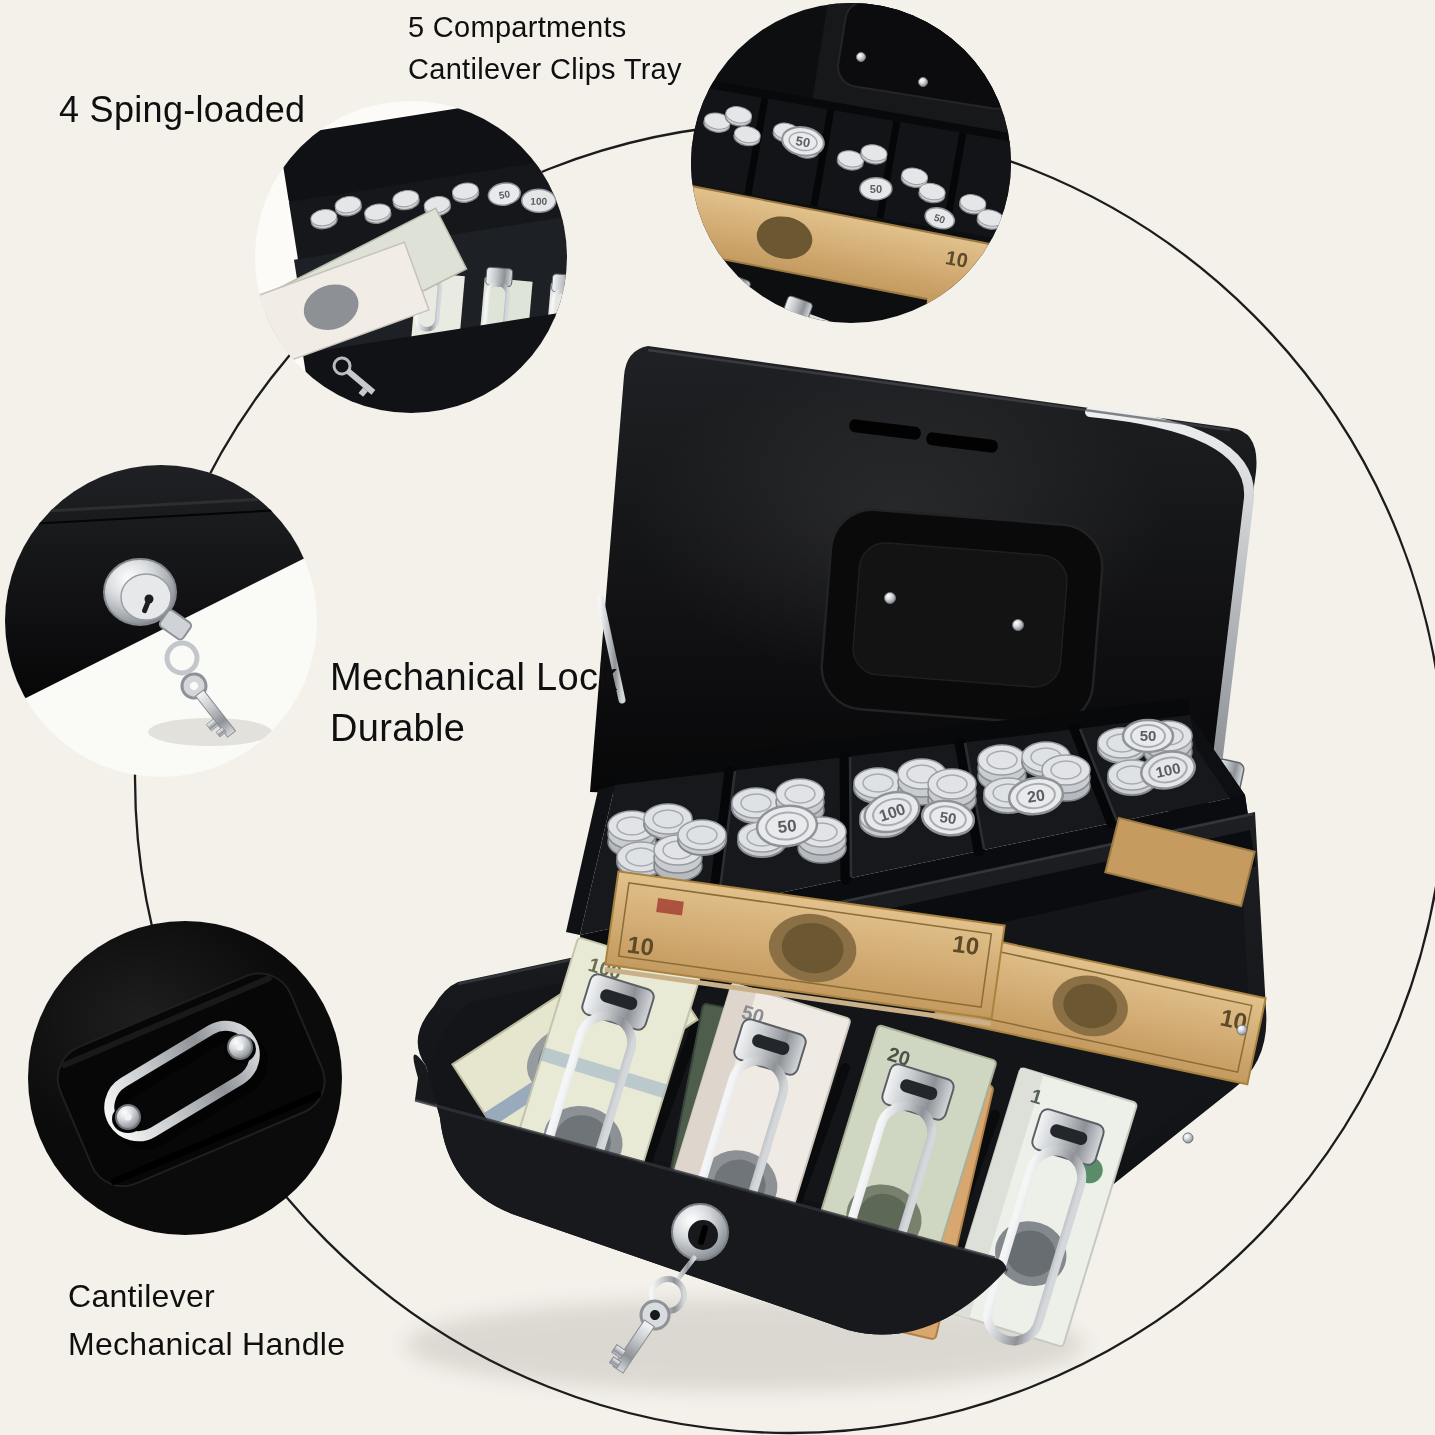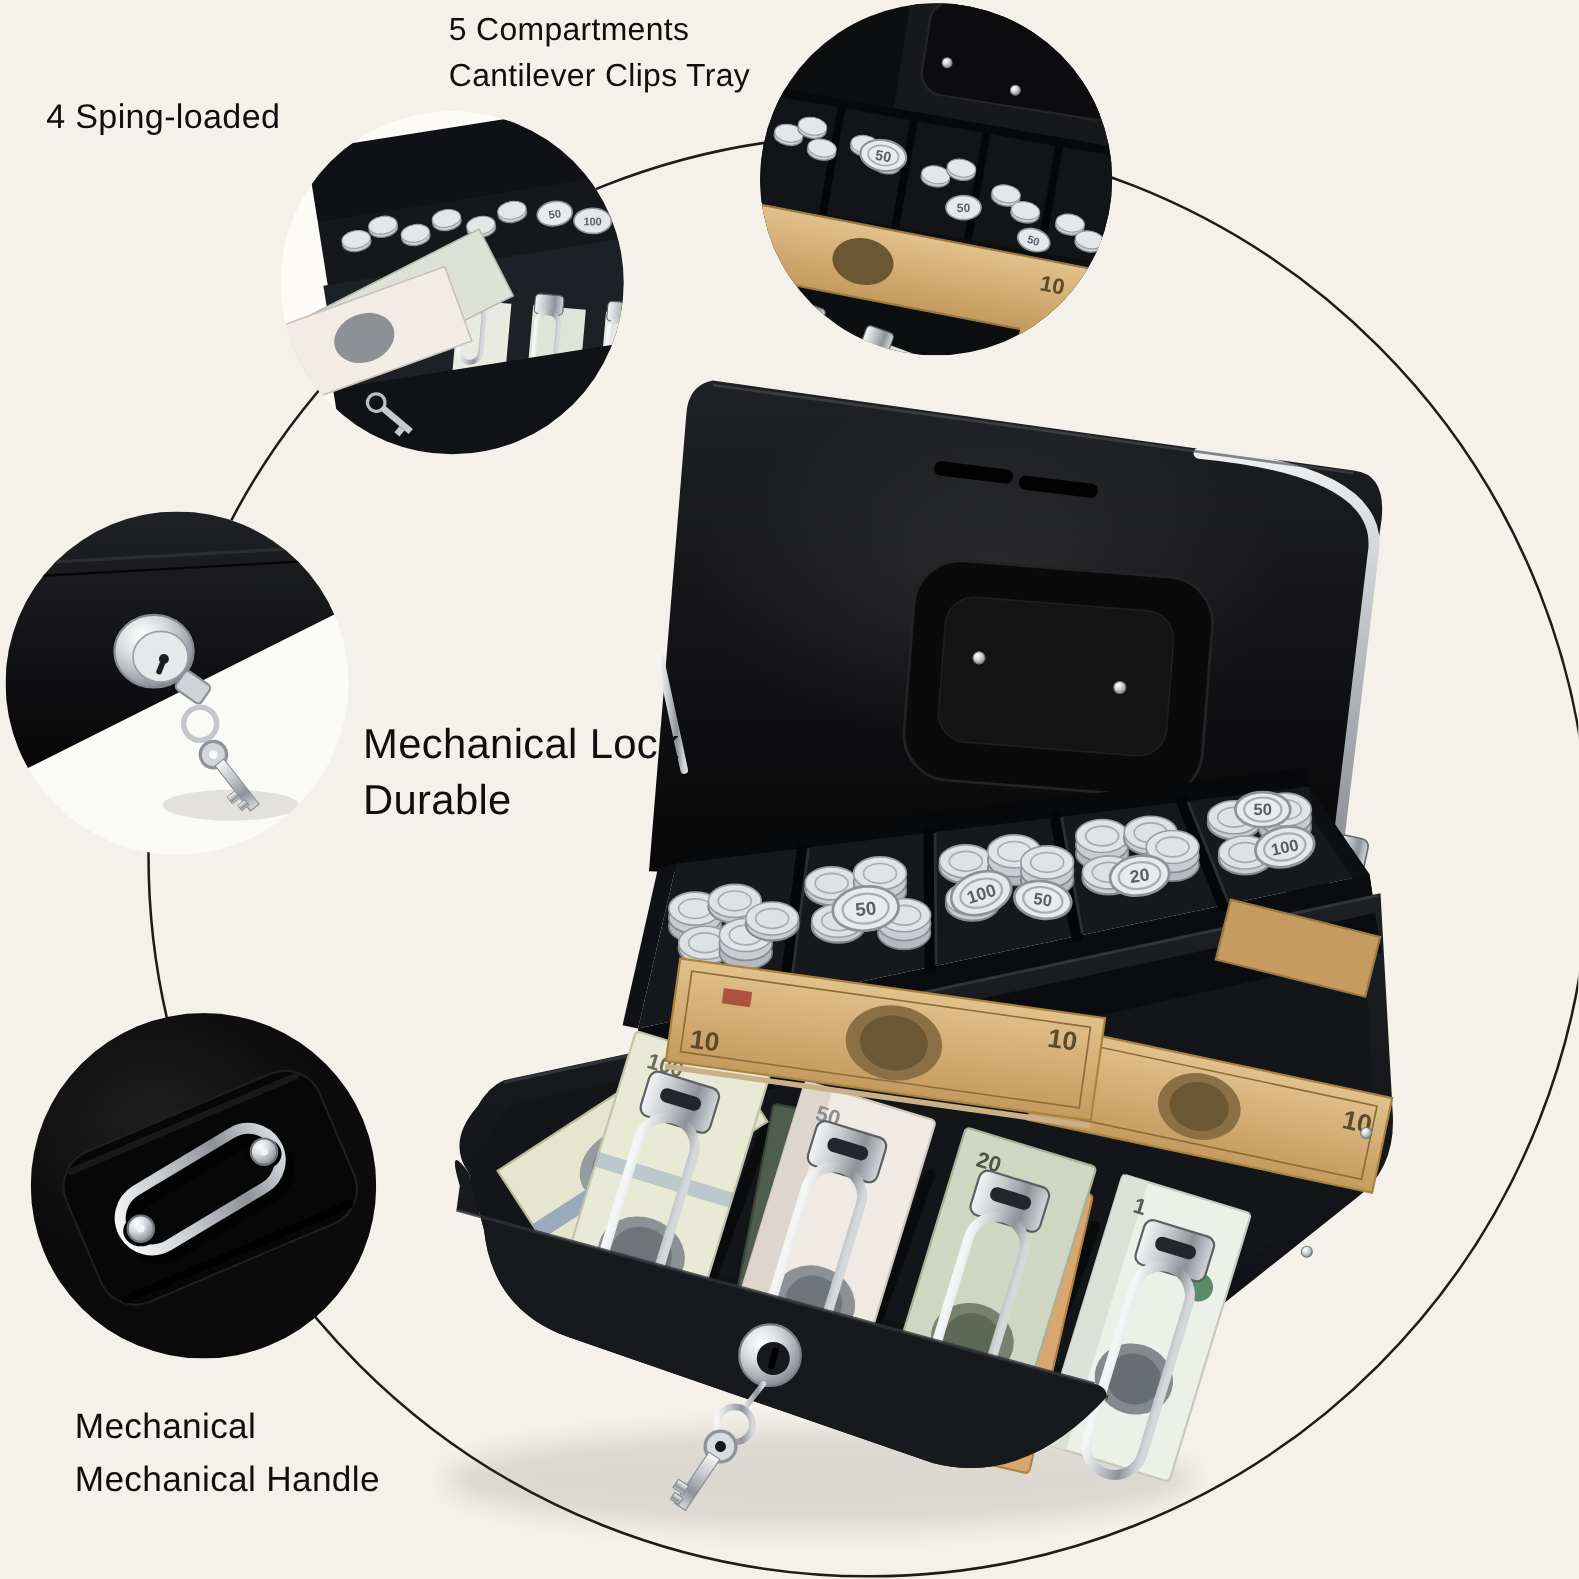--- a/index.html
+++ b/index.html
@@ -2,21 +2,21 @@
 <html><head>
 <meta charset="utf-8">
 <style>
   html,body{margin:0;padding:0;background:#f4f1eb;}
   .canvas{position:relative;width:1435px;height:1435px;background:#f4f1eb;overflow:hidden;
           font-family:"Liberation Sans",sans-serif;}
   .canvas svg{position:absolute;left:0;top:0;}
   .callout{position:absolute;color:#0f0f0f;white-space:nowrap;letter-spacing:.3px;}
   .callout div{display:block;}
   .co-tray{left:408px;top:6px;font-size:29px;line-height:1.45;}
-  .co-clips{left:42px;top:84px;font-size:31px;line-height:1.45;}
+  .co-clips{left:59px;top:84px;font-size:36px;line-height:1.45;}
   .co-lock{left:330px;top:652px;font-size:38px;line-height:1.35;}
   .co-handle{left:68px;top:1272px;font-size:32px;line-height:1.5;}
   svg text{font-family:"Liberation Sans",sans-serif;}
 </style>
 </head>
 <body>
 
 <div class="canvas">
 
 <svg width="1435" height="1435" viewBox="0 0 1435 1435">
@@ -476,17 +476,17 @@
   <div>Cantilever Clips Tray</div>
 </div>
 <div class="callout co-clips">
   <div>4 Sping-loaded</div>
 </div>
 <div class="callout co-lock">
   <div>Mechanical Lock</div>
   <div>Durable</div>
 </div>
 <div class="callout co-handle">
-  <div>Mechanical</div>
+  <div>Cantilever</div>
   <div>Mechanical Handle</div>
 </div>
 
 </div>
 
 </body></html>

